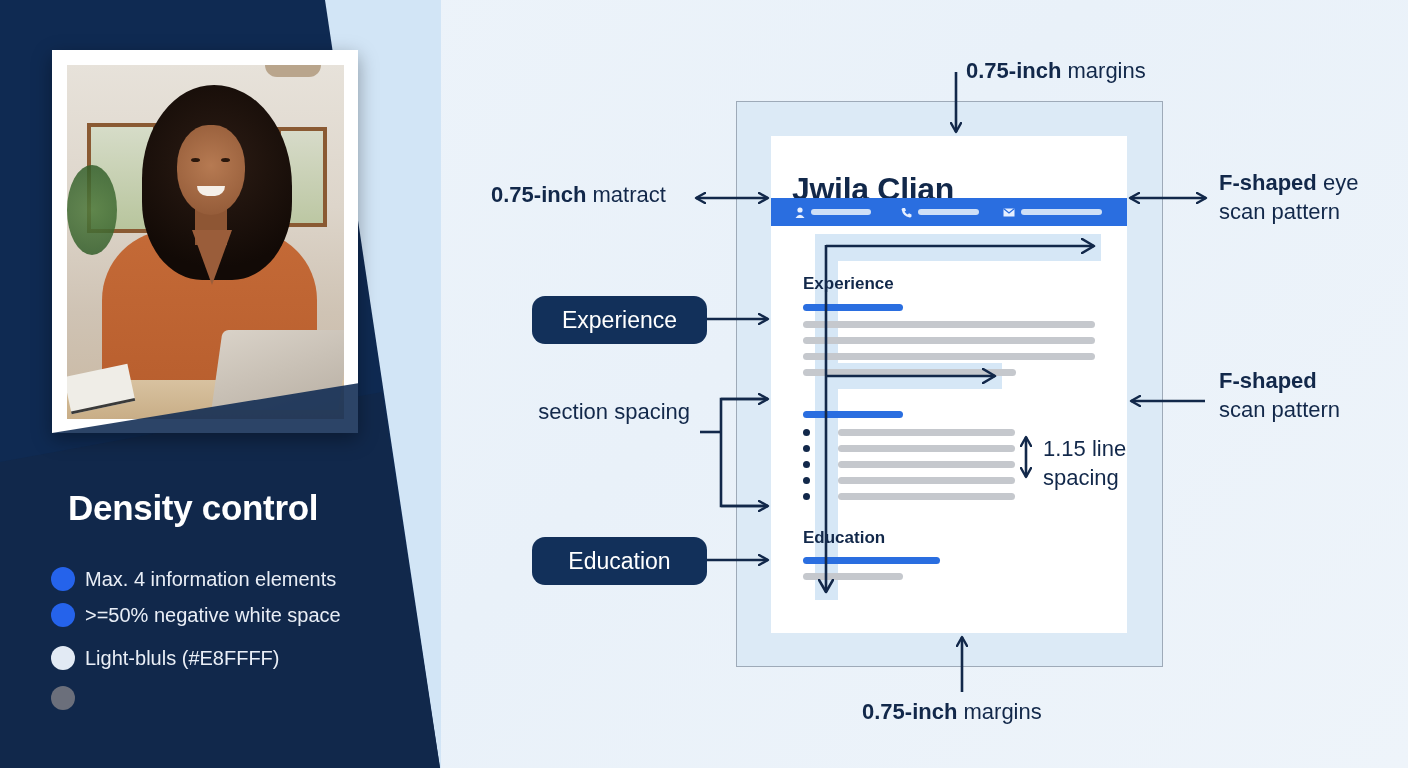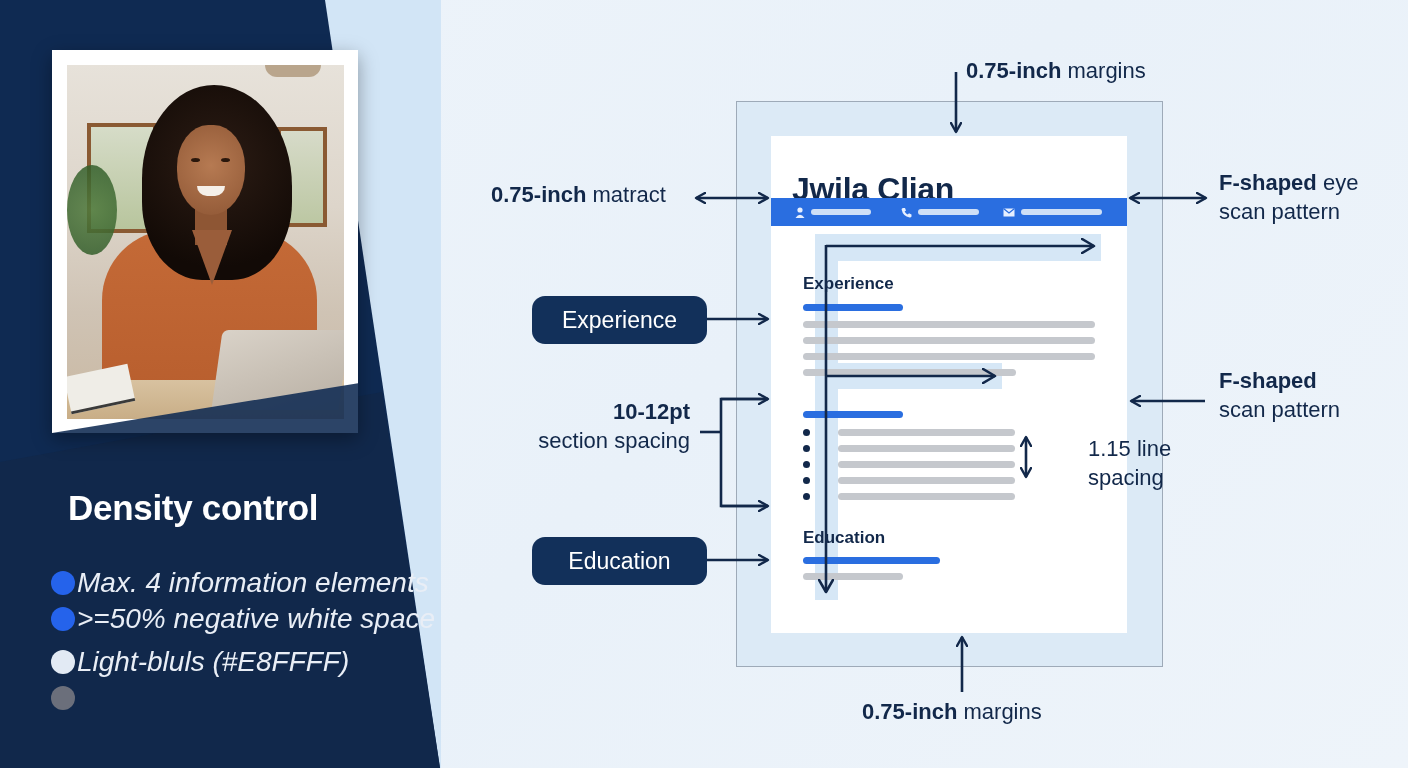--- a/index.html
+++ b/index.html
@@ -105,22 +105,22 @@
     background: rgba(15,42,82,0.88);
     clip-path: polygon(0 100%, 100% 87%, 100% 100%);
   }
 
   
   .density-title {
     position: absolute; left: 52px; top: 488px;
     font-size: 35px; font-weight: 700; color: #ffffff; letter-spacing: -0.3px; margin-left: 16px;
   }
   .legend-item {
-    position: absolute; left: 51px; display: flex; align-items: center; gap: 2px;
-    font-size: 28px; color: #e9eef6; font-style: italic;
+    position: absolute; left: 51px; display: flex; align-items: center; gap: 10px;
+    font-size: 20px; color: #e9eef6;
   }
   .legend-dot { width: 24px; height: 24px; border-radius: 50%; flex-shrink: 0; }
 
   
   .page-outer {
     position: absolute; left: 736px; top: 101px; width: 427px; height: 566px;
     background: #dceaf6;
     border: 1.5px solid #9eaab8;
   }
   .page {
@@ -306,22 +306,21 @@
 </div>
 <div class="anno" style="left:1219px; top:169px;">
   <div><b>F-shaped</b><span> eye</span></div>
   <div>scan pattern</div>
 </div>
 <div class="anno" style="left:1219px; top:367px;">
   <div><b>F-shaped</b></div>
   <div>scan pattern</div>
 </div>
 <div class="anno" style="left:518px; top:398px; text-align:right; width:172px;">
-  <div><b>10-12pt</b></div>
   <div>section spacing</div>
 </div>
-<div class="anno" style="left:1043px; top:435px;margin-left:45px;">
+<div class="anno" style="left:1043px; top:435px;">
   <div>1.15 line</div>
   <div>spacing</div>
 </div>
 
 <div class="pill" style="left:532px; top:296px; width:175px;">Experience</div>
 <div class="pill" style="left:532px; top:537px; width:175px;">Education</div>
 
 </body></html>

